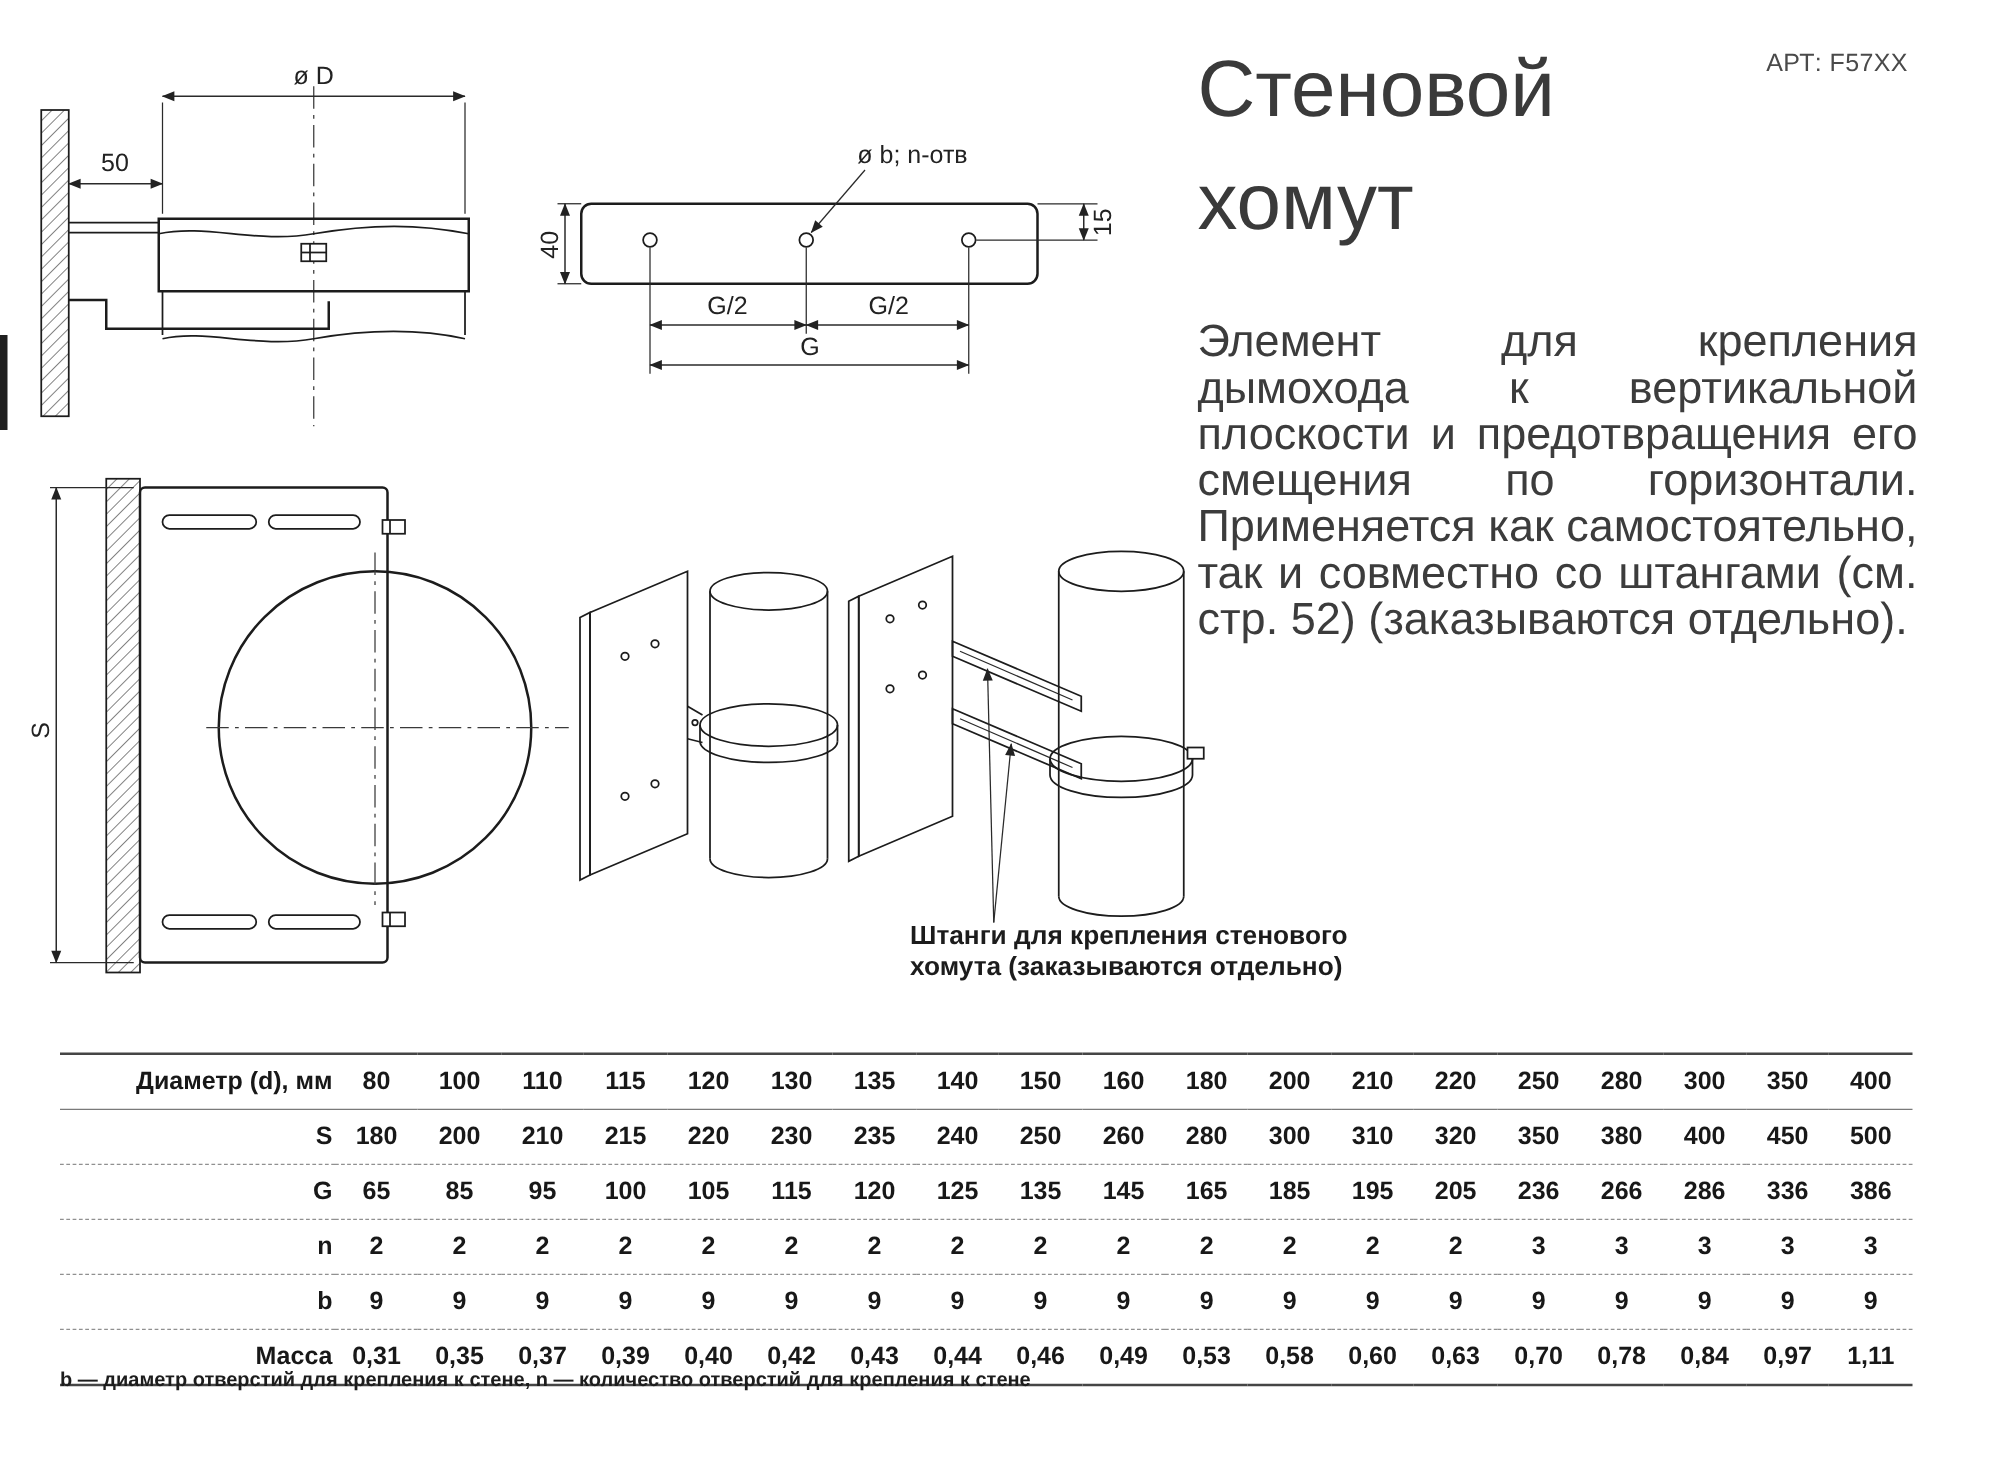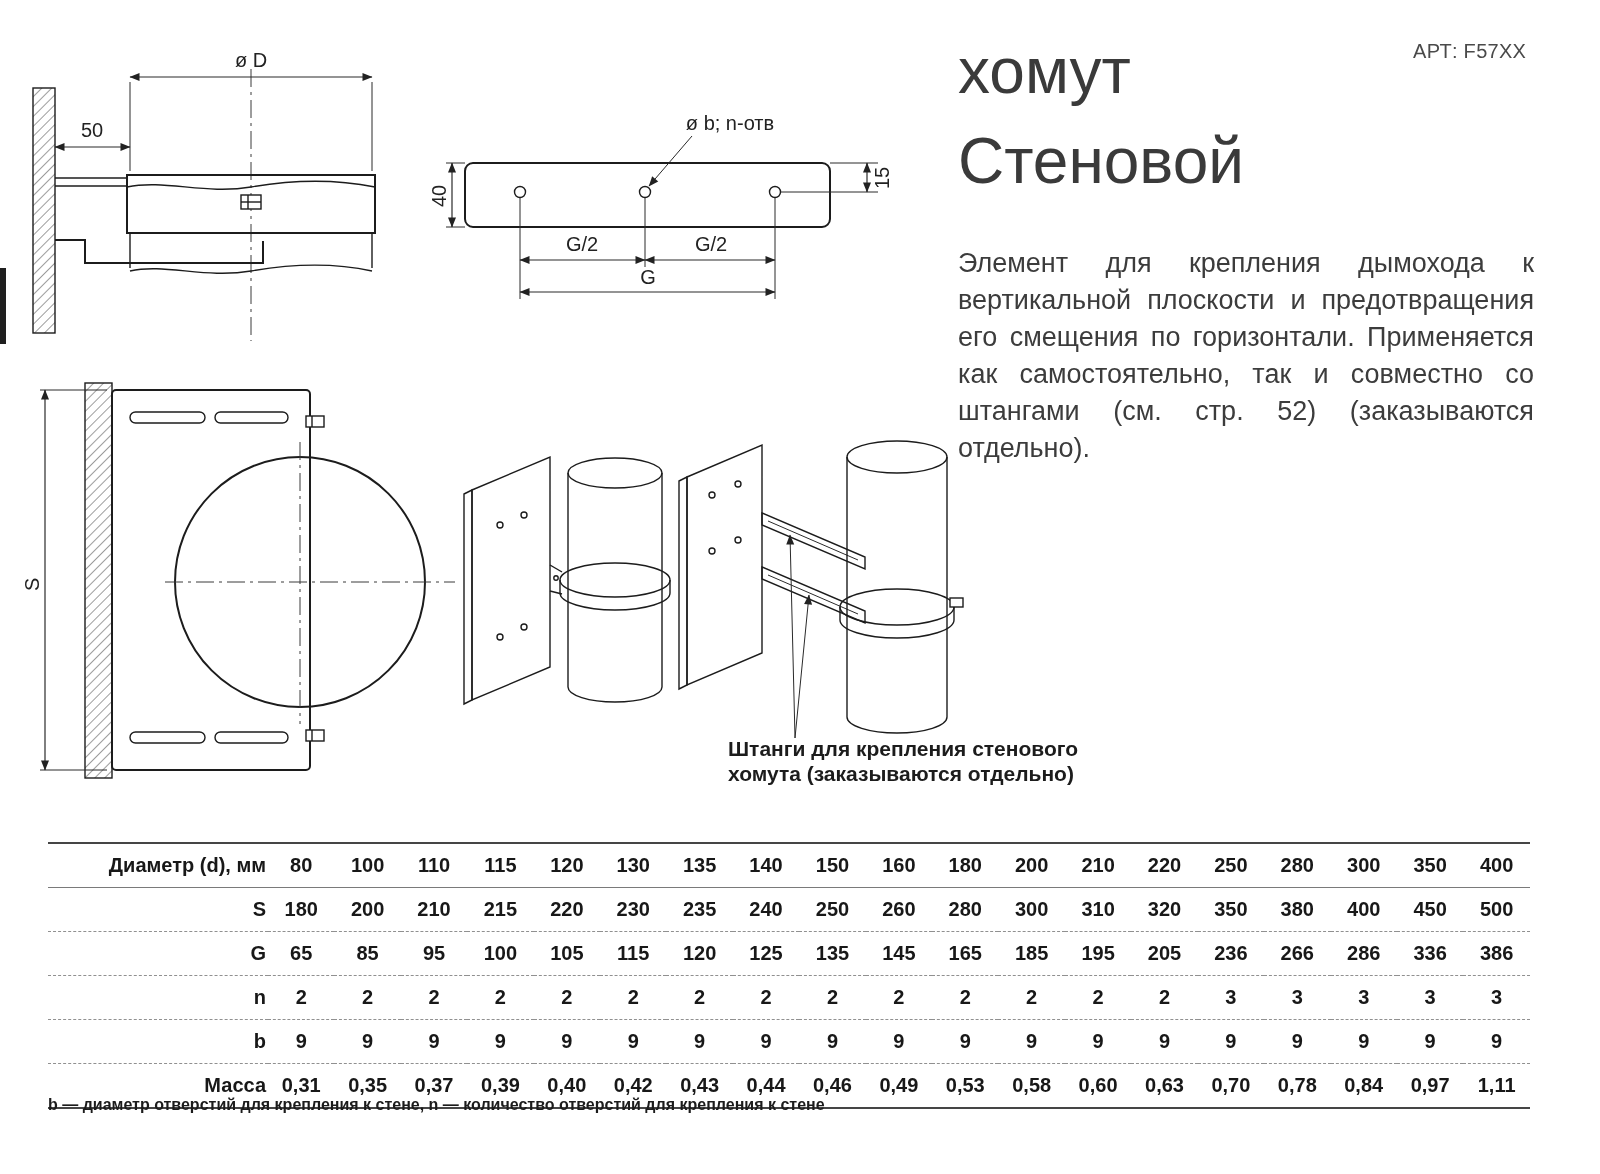--- a/index.html
+++ b/index.html
@@ -2,21 +2,21 @@
 <html><head>
 <meta charset="utf-8">
 <style>
   html,body{margin:0;padding:0;background:#ffffff;}
   .page{position:relative;width:1600px;height:1174px;background:#fff;
         font-family:"Liberation Sans",sans-serif;color:#2e2e2e;overflow:hidden;}
   .abs{position:absolute;}
   .edge-mark{left:0;top:268px;width:6px;height:76px;background:#1f1f1f;}
   .art{top:40px;left:1398px;font-size:20px;color:#4a4a4a;letter-spacing:.3px;margin-left:15px;}
   .title{left:958px;top:26px;font-size:64px;line-height:90px;font-weight:400;color:#3a3a3a;}
-  .desc{left:958px;top:218px;width:576px;font-size:27px;line-height:37px;color:#3c3c3c;text-align:justify;}
+  .desc{left:958px;top:218px;width:576px;font-size:36px;line-height:37px;color:#3c3c3c;text-align:justify;}
   .caption{font-weight:700;font-size:21px;color:#1c1c1c;}
   .variants-caption{left:452px;top:377px;width:440px;}
   .rods-caption{left:728px;top:736px;width:372px;line-height:25px;}
   .table-title{left:46px;top:788px;font-size:30px;color:#333;}
   .table-wrap{left:48px;top:842px;}
   .footnote{left:48px;top:1096px;font-weight:700;font-size:16px;color:#1c1c1c;}
 
   .size-table{border-collapse:collapse;table-layout:fixed;width:1482px;
               font-size:20px;font-weight:700;color:#181818;}
   .size-table th,.size-table td{padding:10px 2px;text-align:center;font-weight:700;white-space:nowrap;}
@@ -36,22 +36,22 @@
 </head>
 <body>
 
 <div class="page">
 
   <div class="abs edge-mark"></div>
 
   <div class="abs art">АРТ: F57XX</div>
 
   <div class="abs title">
+    <div>Стеновой</div>
     <div>хомут</div>
-    <div>Стеновой</div>
   </div>
 
   <p class="abs desc">Элемент для крепления дымохода к вертикальной плоскости и предотвращения его смещения по горизонтали. Применяется как самостоятельно, так и совместно со штангами (см. стр. 52) (заказываются отдельно).</p>
 
   <div class="abs" style="left:15px;top:35px;">
     <svg width="420" height="320" viewBox="0 0 420 320">
       <defs>
         <pattern id="hatch-a" patternUnits="userSpaceOnUse" width="7" height="7" patternTransform="rotate(45)">
           <line x1="0" y1="0" x2="0" y2="7" stroke="#4a4a4a" stroke-width="1.1"></line>
         </pattern>

